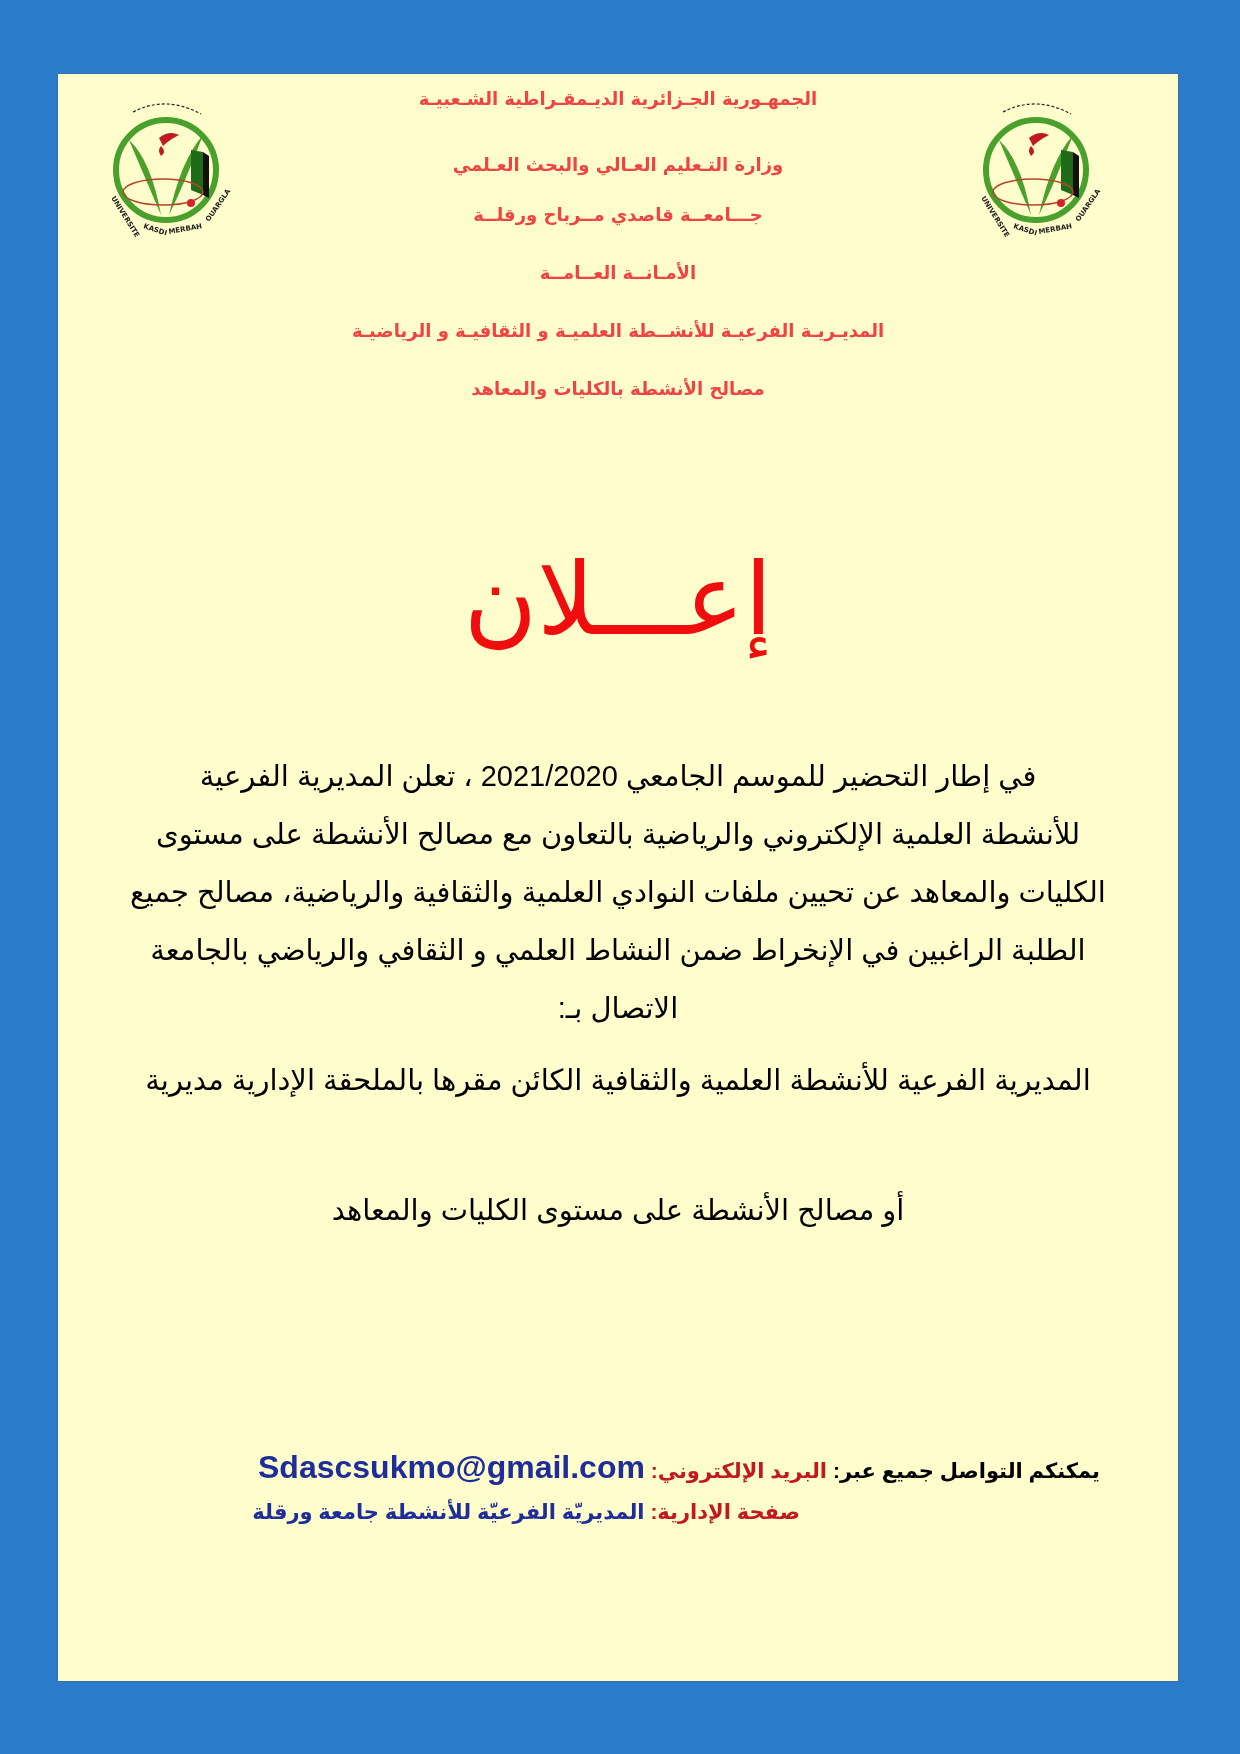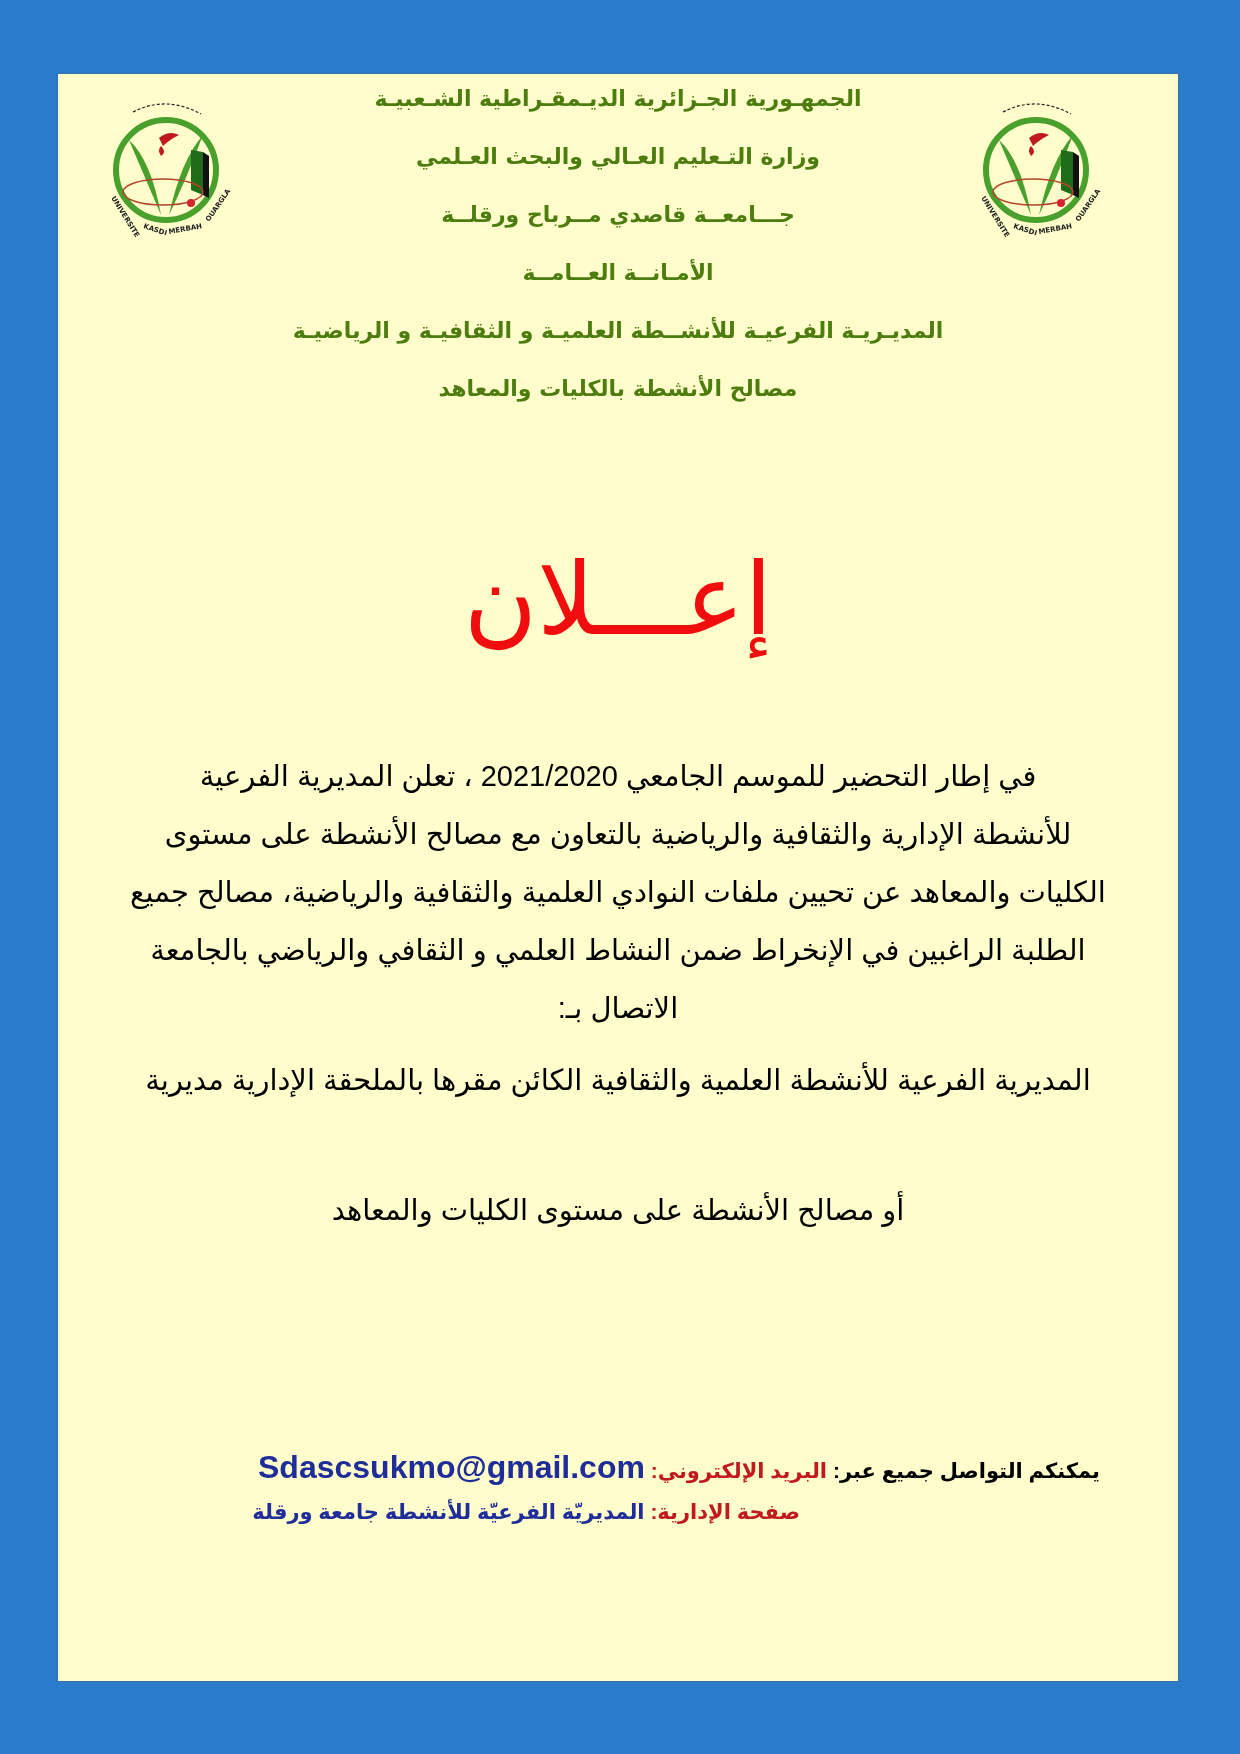--- a/index.html
+++ b/index.html
@@ -27,22 +27,22 @@
   .header {
     position: absolute;
     left: 0; right: 0; top: 0;
     text-align: center;
     direction: rtl;
   }
   .header .hline {
     position: absolute;
     left: 0; right: 0;
     font-weight: bold;
-    color: #4d7c0f;
-    font-size: 22px;
+    color: #ef4444;
+    font-size: 18px;
     line-height: 30px;
     white-space: nowrap;
   }
   .title {
     position: absolute;
     left: 0; right: 0; top: 466px;
     text-align: center;
     direction: rtl;
     color: #f00d0d;
     font-family: "DejaVu Serif", "Liberation Serif", serif;
@@ -113,31 +113,31 @@
       <path d="M42 22 Q75 5 110 24" fill="none" stroke="#222" stroke-width="1.2" stroke-dasharray="3 2"></path>
       <text x="20" y="108" font-size="7" font-weight="bold" fill="#222" transform="rotate(58 20 108)" font-family="DejaVu Sans, sans-serif">UNIVERSITE</text>
       <text x="52" y="138" font-size="7" font-weight="bold" fill="#222" transform="rotate(18 52 138)" font-family="DejaVu Sans, sans-serif">KASDI</text>
       <text x="78" y="144" font-size="7" font-weight="bold" fill="#222" transform="rotate(-10 78 144)" font-family="DejaVu Sans, sans-serif">MERBAH</text>
       <text x="118" y="132" font-size="7" font-weight="bold" fill="#222" transform="rotate(-55 118 132)" font-family="DejaVu Sans, sans-serif">OUARGLA</text>
     </svg>
   </div>
 
   <div class="header">
     <div class="hline" style="top:10px">الجمهـورية الجـزائرية الديـمقـراطية الشـعبيـة</div>
-    <div class="hline" style="top:68px">وزارة التـعليم العـالي والبحث العـلمي</div>
+    <div class="hline" style="top:76px">وزارة التـعليم العـالي والبحث العـلمي</div>
     <div class="hline" style="top:126px">جـــامعــة قاصدي مــرباح ورقلــة</div>
     <div class="hline" style="top:184px">الأمـانــة العــامــة</div>
     <div class="hline" style="top:242px">المديـريـة الفرعيـة للأنشــطة العلميـة و الثقافيـة و الرياضيـة</div>
     <div class="hline" style="top:300px">مصالح الأنشطة بالكليات والمعاهد</div>
   </div>
 
   <div class="title">إعـــلان</div>
 
   <div class="body-text" style="top:682px">في إطار التحضير للموسم الجامعي 2021/2020 ، تعلن المديرية الفرعية</div>
-  <div class="body-text" style="top:740px">للأنشطة الإدارية والثقافية والرياضية بالتعاون مع مصالح الأنشطة على مستوى</div>
+  <div class="body-text" style="top:740px">للأنشطة العلمية الإلكتروني والرياضية بالتعاون مع مصالح الأنشطة على مستوى</div>
   <div class="body-text" style="top:798px">الكليات والمعاهد عن تحيين ملفات النوادي العلمية والثقافية والرياضية، مصالح جميع</div>
   <div class="body-text" style="top:856px">الطلبة الراغبين في الإنخراط ضمن النشاط العلمي و الثقافي والرياضي بالجامعة</div>
   <div class="body-text" style="top:914px">الاتصال بـ:</div>
   <div class="body-text" style="top:986px">المديرية الفرعية للأنشطة العلمية والثقافية الكائن مقرها بالملحقة الإدارية مديرية</div>
   <div class="body-text" style="top:1116px">أو مصالح الأنشطة على مستوى الكليات والمعاهد</div>
 
   <div class="contact contact-email">
     <span class="c-black">يمكنكم التواصل جميع عبر:</span>
     <span class="c-red">البريد الإلكتروني:</span>
     <span class="email-link">Sdascsukmo@gmail.com</span>

